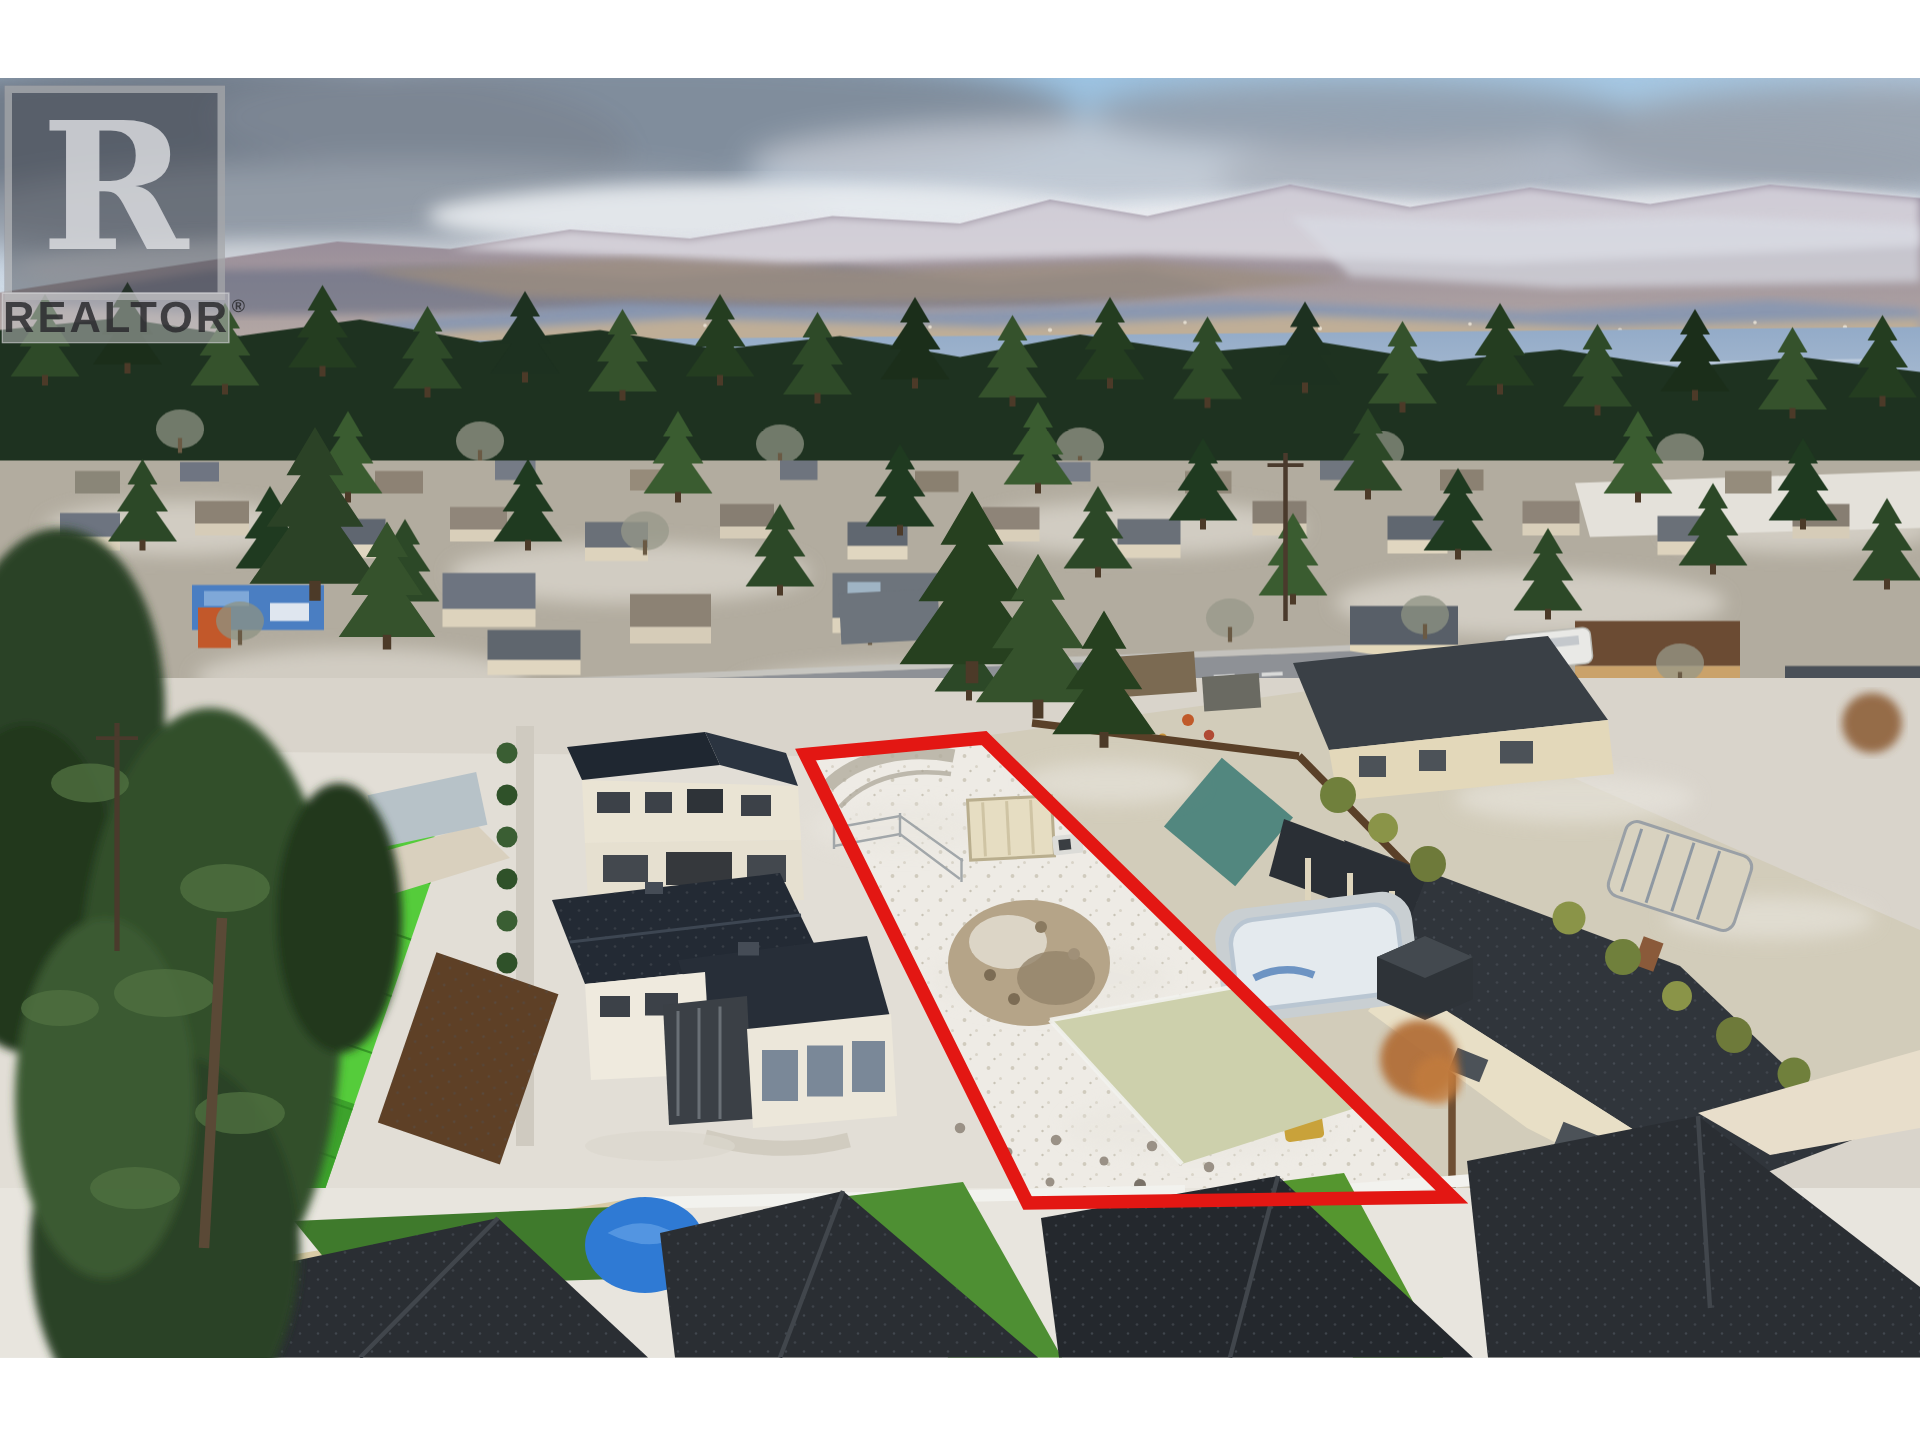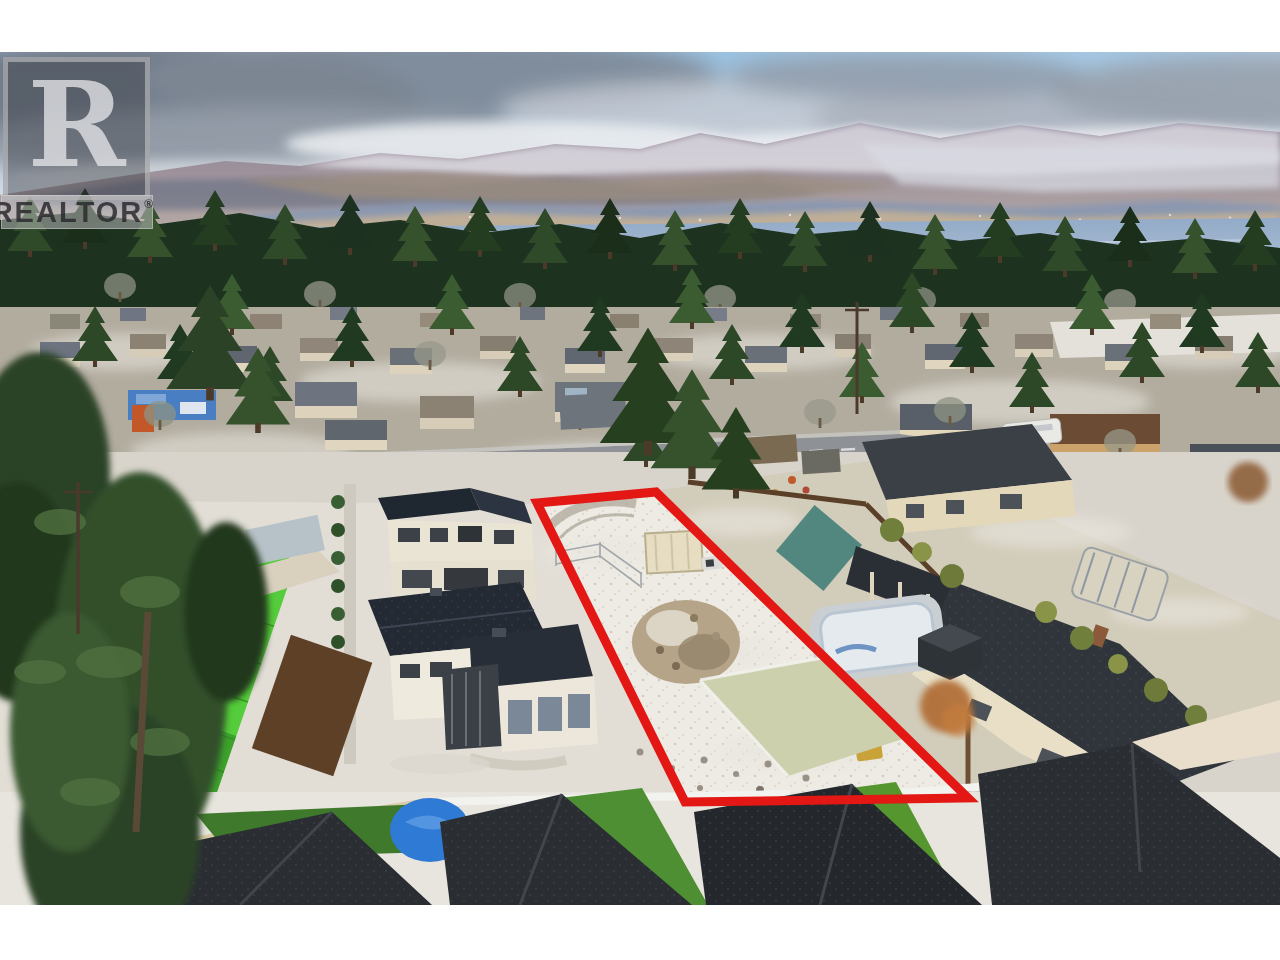--- a/index.html
+++ b/index.html
@@ -13,21 +13,21 @@
 
   
   .wm{position:absolute;left:3px;top:57px;width:147px;height:168px;z-index:5;}
   .wm-box{position:absolute;left:0;top:0;width:137px;height:133px;
           border:5px solid rgba(205,205,208,.55);background:rgba(52,56,62,.42);
           display:flex;align-items:center;justify-content:center;}
   .wm-r{font-family:"DejaVu Serif", serif;font-weight:bold;font-size:118px;line-height:1;
         color:rgba(228,228,232,.78);transform:translateY(-4px);}
   .wm-strip{position:absolute;left:-2px;top:138px;width:150px;height:32px;
             background:rgba(198,198,200,.5);border:1px solid rgba(220,220,222,.45);
-            display:flex;align-items:center;justify-content:flex-end;}
+            display:flex;align-items:center;justify-content:space-between;}
   .wm-word{font-size:29px;font-weight:700;letter-spacing:2px;color:rgba(42,42,46,.85);}
   .wm-reg{font-size:12px;font-weight:700;color:rgba(42,42,46,.85);vertical-align:top;
           position:relative;top:-8px;left:1px;}
 </style>
 </head>
 <body>
 
 <div class="canvas">
 
   <div class="photo">

